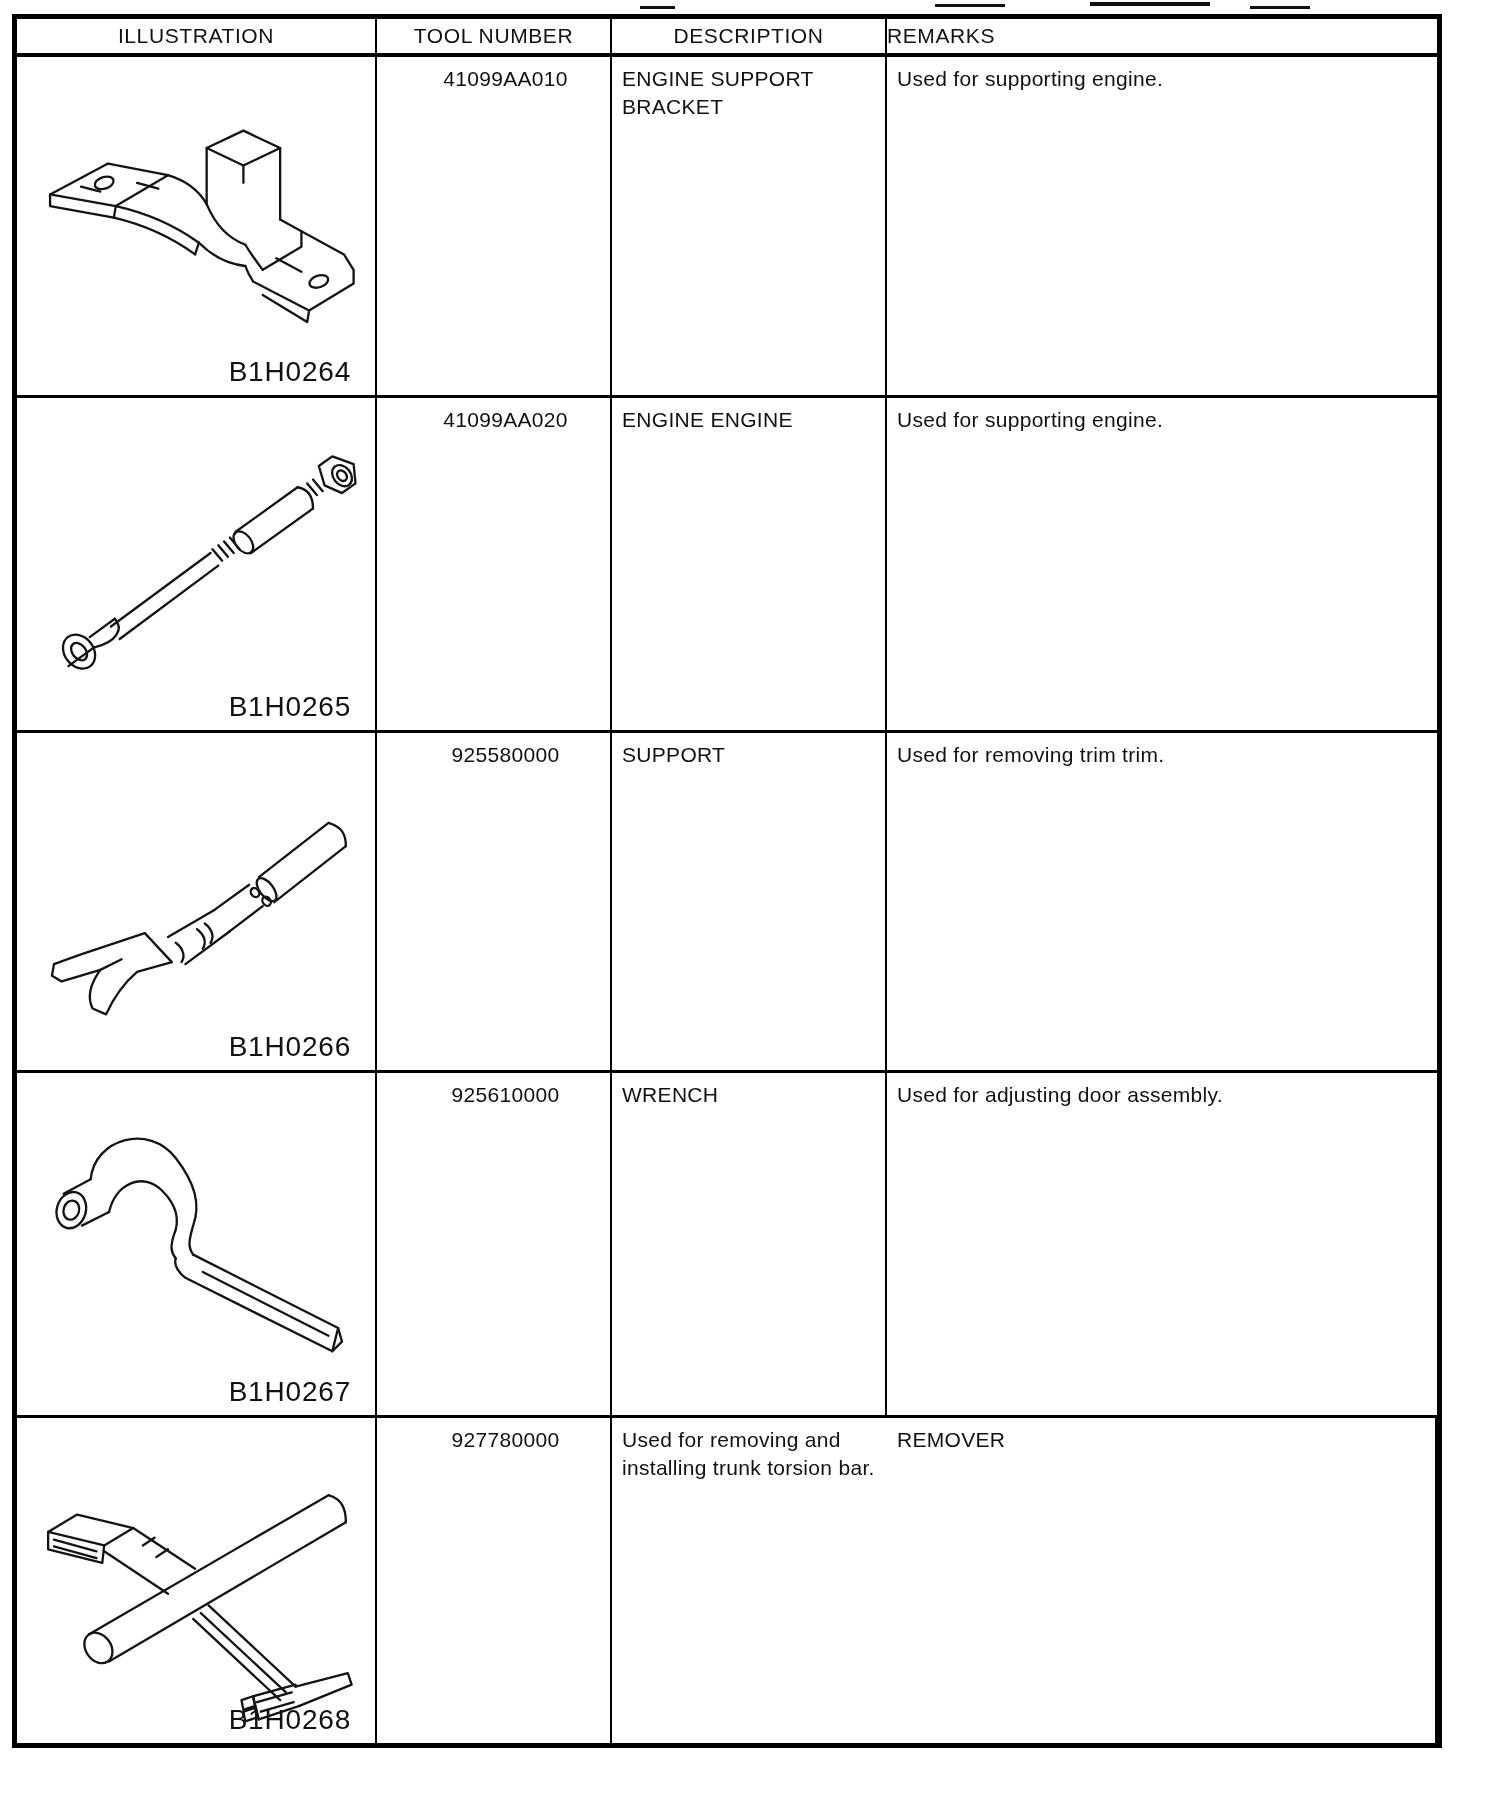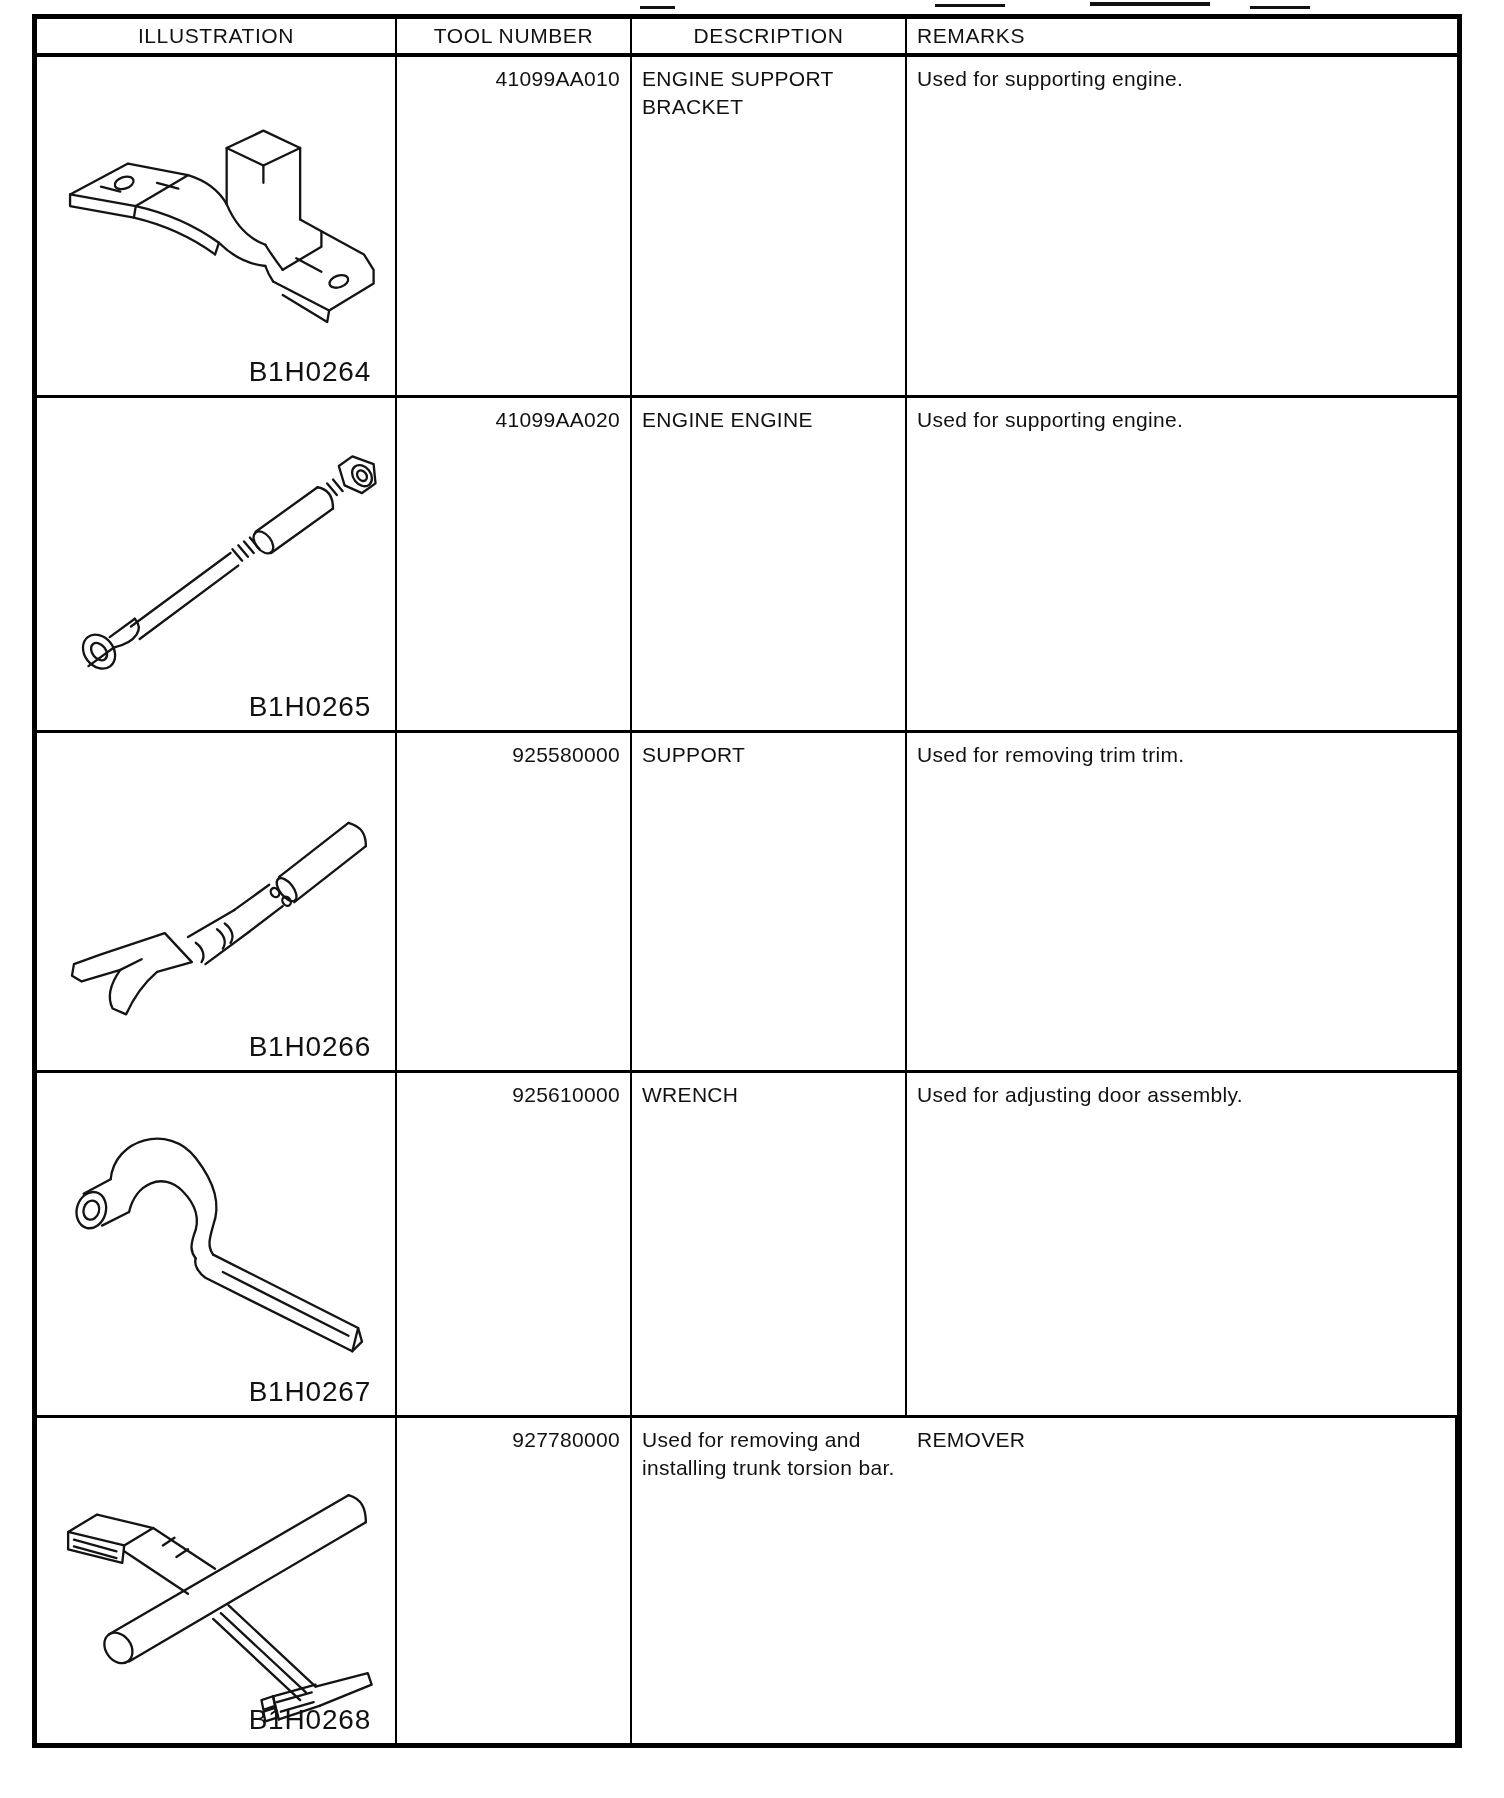--- a/index.html
+++ b/index.html
@@ -8,21 +8,21 @@
     width:1504px;
     height:1798px;
     background:#ffffff;
     font-family:"Liberation Sans", sans-serif;
     color:#111;
   }
   
   .artifact{position:absolute;background:#111;}
   .tool-table{
     position:absolute;
-    left:32px; top:14px;
+    left:12px; top:14px;
     width:1430px; height:1734px;
     box-sizing:border-box;
     border:5px solid #000;
     display:grid;
     grid-template-columns:360px 235px 275px 550px;
     grid-template-rows:38px 341px 335px 340px 345px auto;
   }
   .cell{
     box-sizing:border-box;
     position:relative;
@@ -31,28 +31,28 @@
   .bR{border-right:2px solid #000;}
   .bB{border-bottom:3px solid #000;}
   .hdr{
     border-bottom:4px solid #000;
     display:flex;align-items:center;
     font-size:21px;
     letter-spacing:0.6px;
     white-space:nowrap;
   }
   .hdr.center{justify-content:center;}
-  .hdr.left{padding-left:10px;}
+  .hdr.left{}
   .txt-top{
     padding:8px 10px 0 10px;
     font-size:21px;
     line-height:1.35;
     letter-spacing:0.3px;
   }
-  .tool-num{text-align:right;padding-left:34px;}
+  .tool-num{text-align:center;padding-left:34px;}
   .fig-label{
     position:absolute;
     right:24px; bottom:7px;
     font-size:28px;
     letter-spacing:0.8px;
   }
   .illus svg{position:absolute;}
   svg g{stroke:#141414;fill:none;stroke-width:2.4;stroke-linecap:round;stroke-linejoin:round;}
 </style>
 </head>

